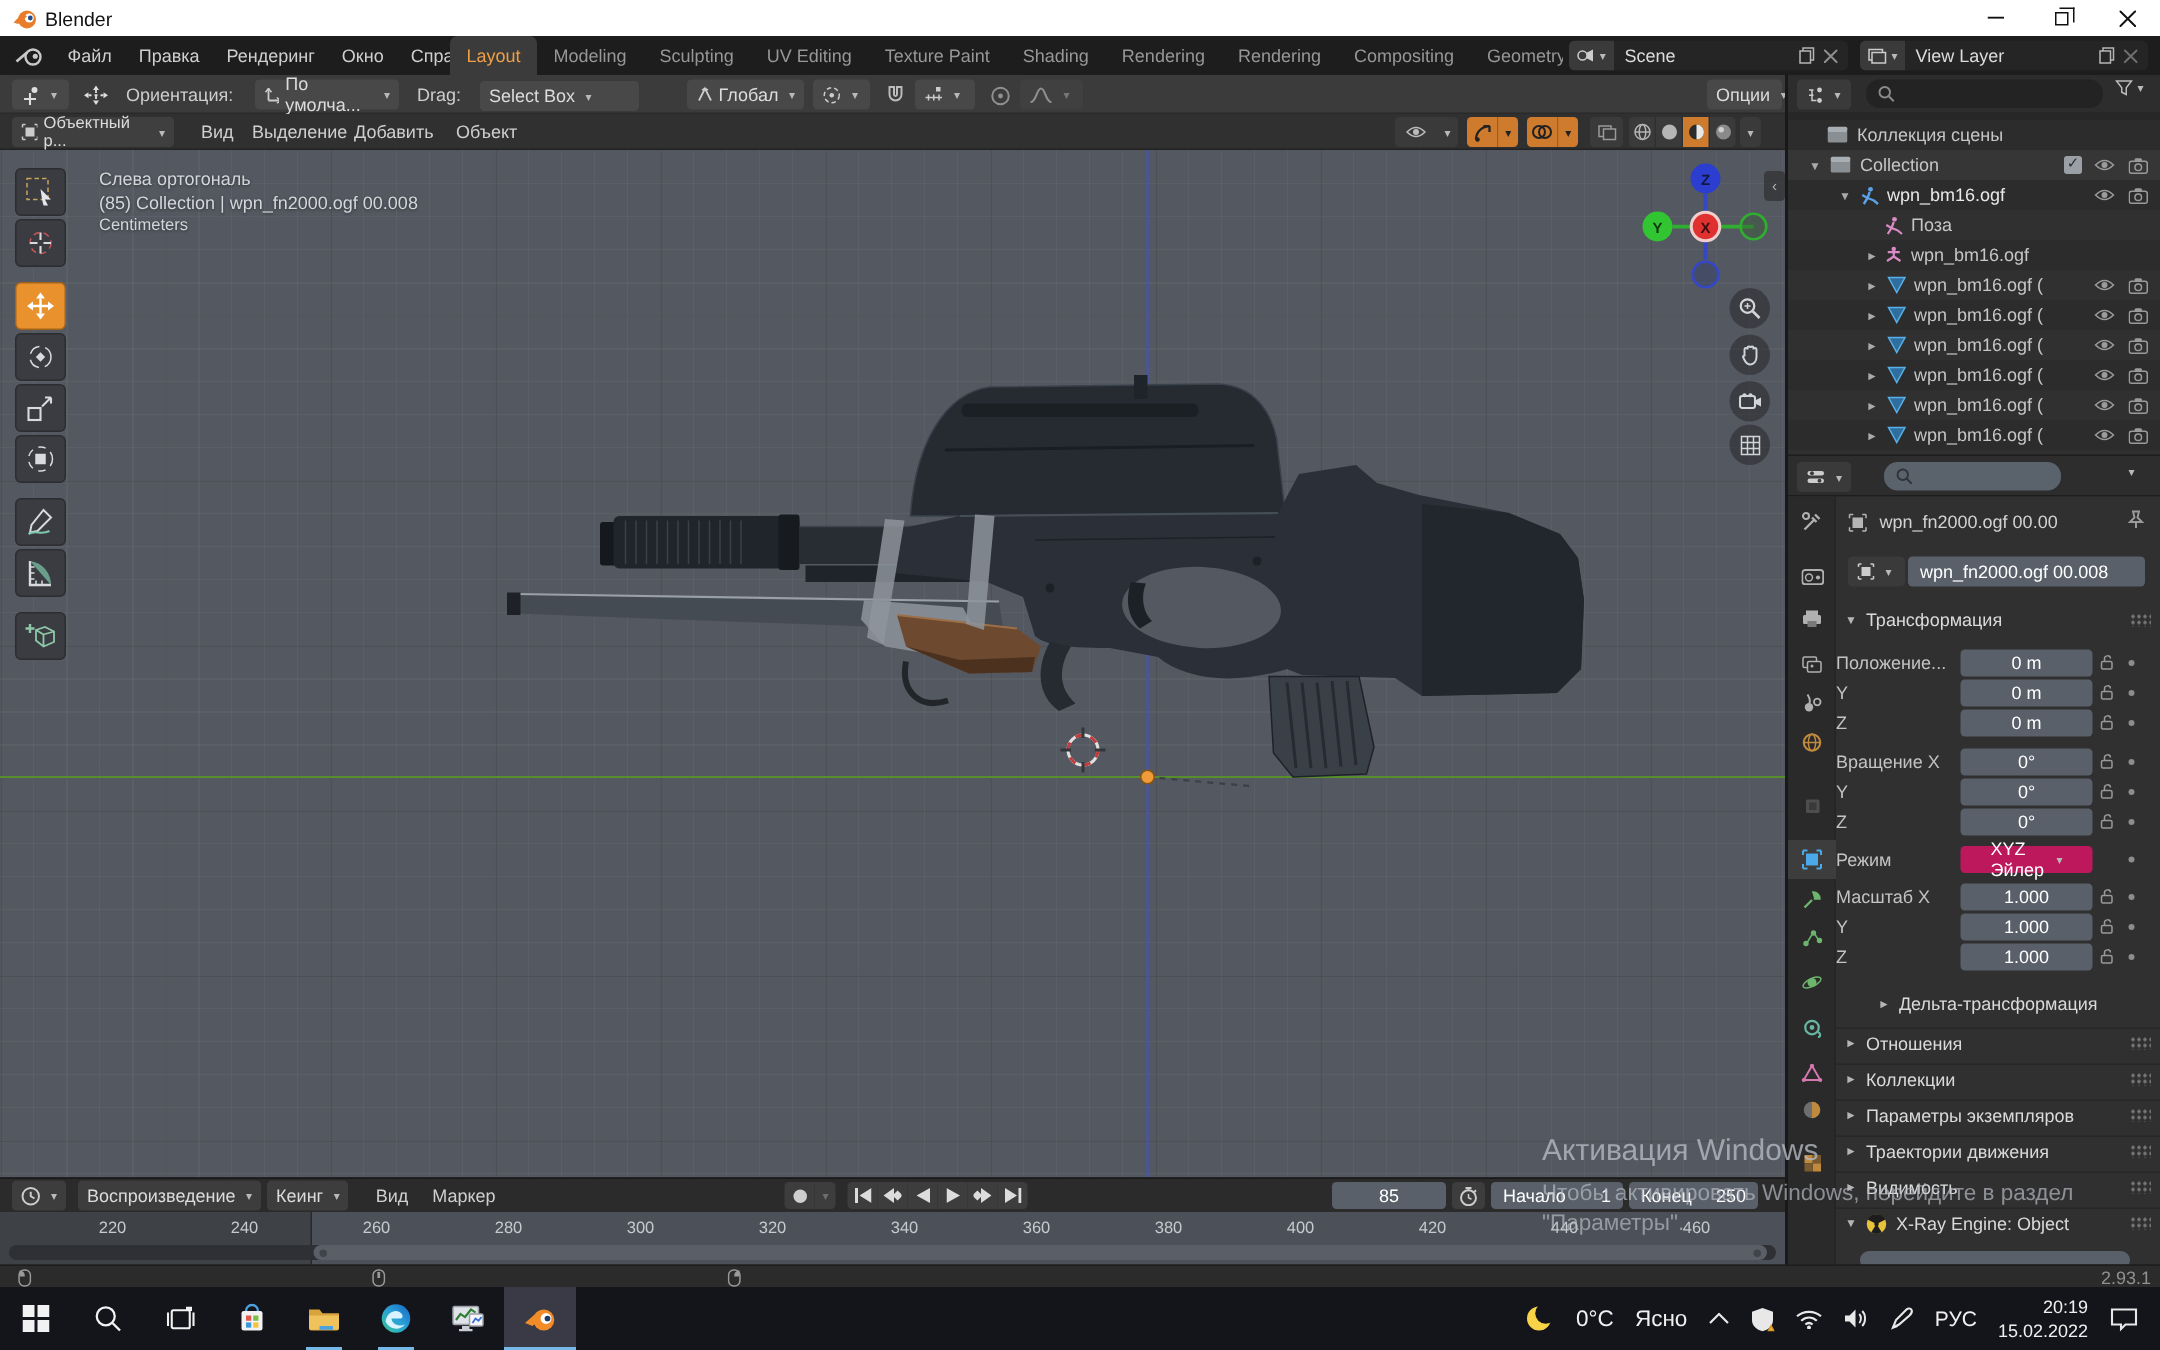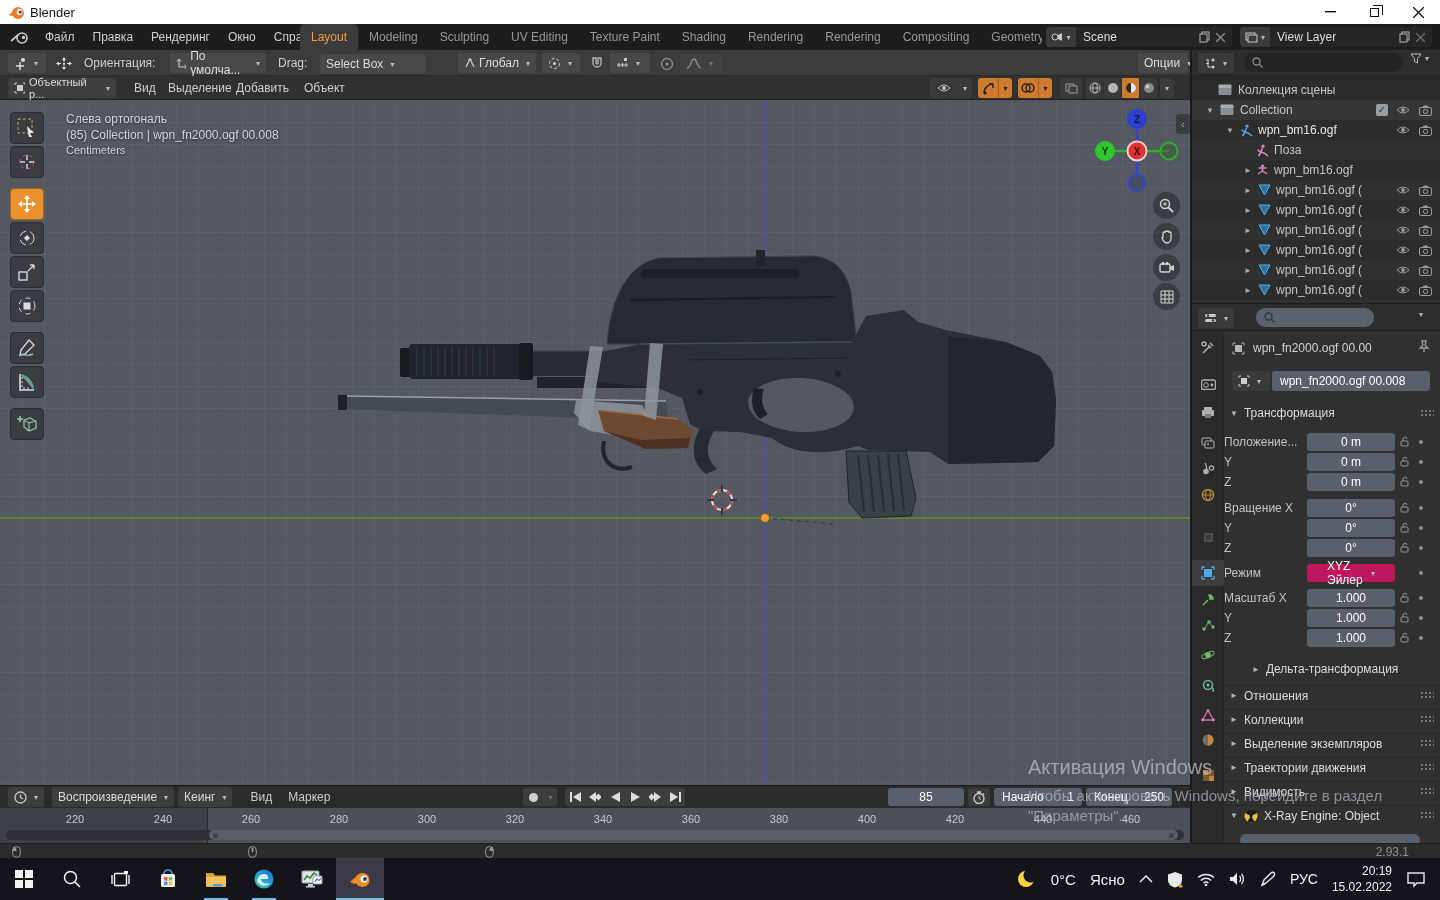--- a/index.html
+++ b/index.html
@@ -1021,21 +1021,21 @@
         <span>Отношения</span>
         <span class="dots"></span>
       </div>
     <div class="phead" style="top:378px">
         <span class="pharrow">►</span>
         <span>Коллекции</span>
         <span class="dots"></span>
       </div>
     <div class="phead" style="top:402px">
         <span class="pharrow">►</span>
-        <span>Выделение экземпляров</span>
+        <span>Параметры экземпляров</span>
         <span class="dots"></span>
       </div>
     <div class="phead" style="top:426px">
         <span class="pharrow">►</span>
         <span>Траектории движения</span>
         <span class="dots"></span>
       </div>
     <div class="phead" style="top:450px">
         <span class="pharrow">►</span>
         <span>Видимость</span>
@@ -1061,21 +1061,21 @@
       <path d="M1,1 a3.5,3.5 0 0 1 3.5,3 v1 h-3.5 Z" fill="#9a9a9a"></path>
     </svg>
   <svg class="a" style="left:248px;top:2px" width="9" height="12">
       <rect x="0.7" y="0.7" width="7.6" height="10.6" rx="3.5" fill="none" stroke="#9a9a9a"></rect>
       <rect x="3.6" y="2" width="1.8" height="4" fill="#9a9a9a"></rect>
     </svg>
   <svg class="a" style="left:485px;top:2px" width="9" height="12">
       <rect x="0.7" y="0.7" width="7.6" height="10.6" rx="3.5" fill="none" stroke="#9a9a9a"></rect>
       <path d="M8,1 a3.5,3.5 0 0 0 -3.5,3 v1 h3.5 Z" fill="#9a9a9a"></path>
     </svg>
-  <span class="a" style="right:31px;top:1px;color:#909090">2.93.1</span>
+  <span class="a" style="right:6px;top:1px;color:#909090">2.93.1</span>
 </div>
 
 <div class="a taskbar">
   <div class="tbtn">
       <svg width="18" height="18">
         <rect x="0" y="0" width="8" height="8" fill="#f2f2f2"></rect>
         <rect x="10" y="0" width="8" height="8" fill="#f2f2f2"></rect>
         <rect x="0" y="10" width="8" height="8" fill="#f2f2f2"></rect>
         <rect x="10" y="10" width="8" height="8" fill="#f2f2f2"></rect>
       </svg>

